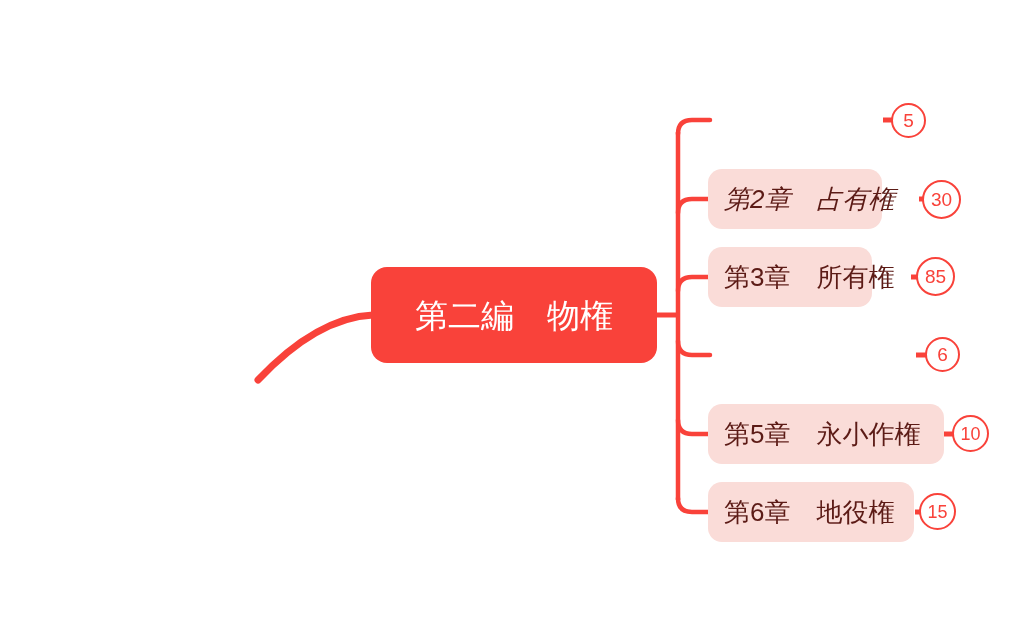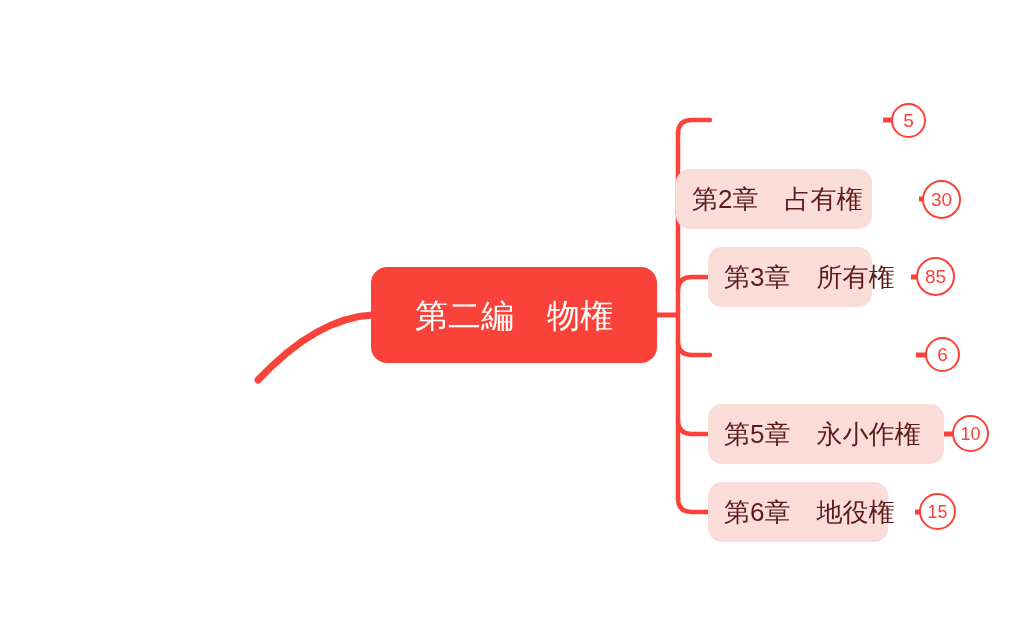--- a/index.html
+++ b/index.html
@@ -134,21 +134,21 @@
 
 
   <div class="center-node">
     <span class="center-label">第二編　物権</span>
   </div>
 
   <div class="count-badge" style="left:891px; top:103px; width:35px; height:35px;">
     <span class="count-badge-text" style="font-size:19px;">5</span>
   </div>
 
-  <div class="chapter-node" style="left:676px; top:169px; width:196px;">
+  <div class="chapter-node" style="left:708px; top:169px; width:174px;font-style:italic;">
     <span class="chapter-label">第2章　占有権</span>
   </div>
   <div class="count-badge" style="left:922px; top:180px; width:39px; height:39px;">
     <span class="count-badge-text" style="font-size:19px;">30</span>
   </div>
 
   <div class="chapter-node" style="left:708px; top:247px; width:164px;">
     <span class="chapter-label">第3章　所有権</span>
   </div>
   <div class="count-badge" style="left:916px; top:257px; width:39px; height:39px;">
@@ -159,20 +159,20 @@
     <span class="count-badge-text" style="font-size:19px;">6</span>
   </div>
 
   <div class="chapter-node" style="left:708px; top:404px; width:236px;">
     <span class="chapter-label">第5章　永小作権</span>
   </div>
   <div class="count-badge" style="left:952px; top:415px; width:37px; height:37px;">
     <span class="count-badge-text" style="font-size:18px;">10</span>
   </div>
 
-  <div class="chapter-node" style="left:708px; top:482px; width:180px;">
+  <div class="chapter-node" style="left:708px; top:482px; width:206px;">
     <span class="chapter-label">第6章　地役権</span>
   </div>
   <div class="count-badge" style="left:919px; top:493px; width:37px; height:37px;">
     <span class="count-badge-text" style="font-size:18px;">15</span>
   </div>
 
 </div>
 
 </body></html>

